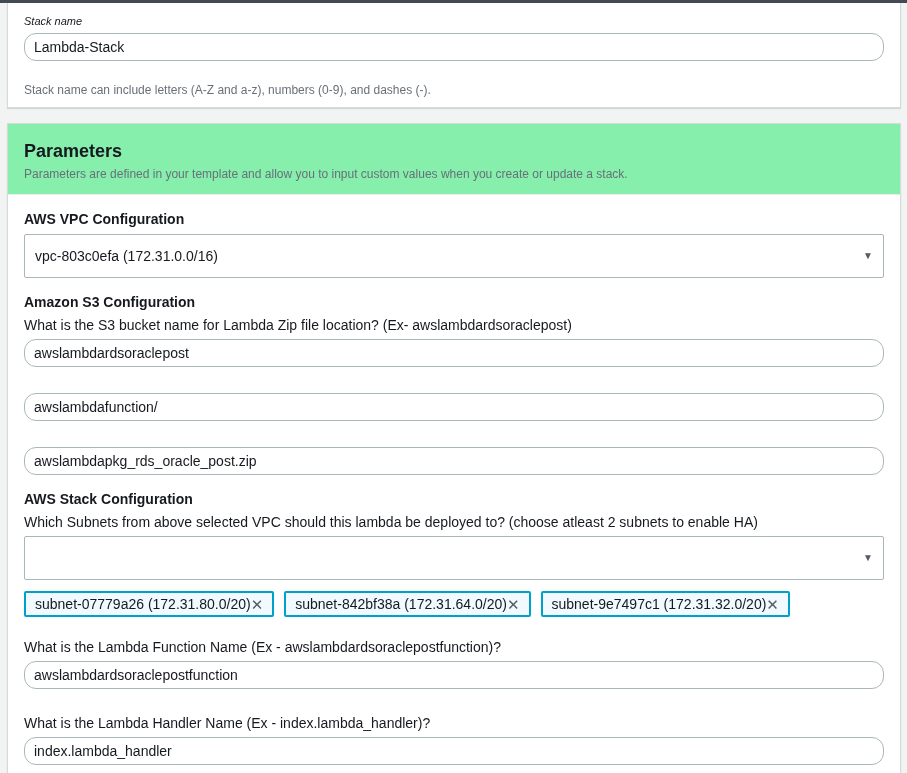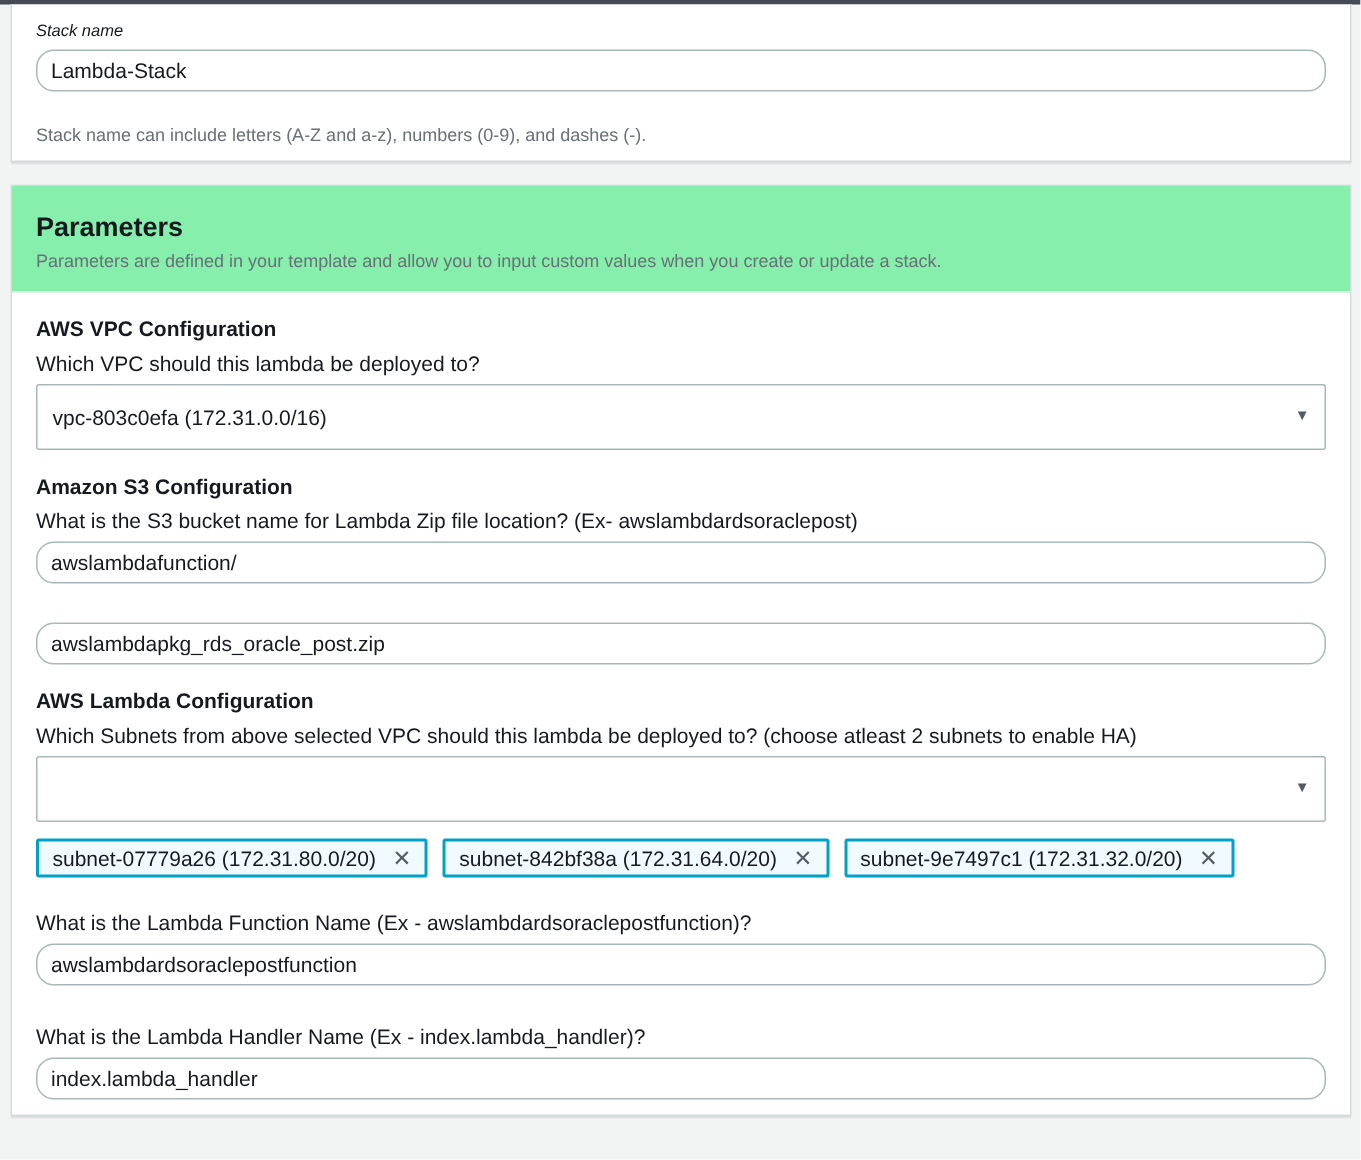--- a/index.html
+++ b/index.html
@@ -48,21 +48,21 @@
   .select {
     display: flex; align-items: center; justify-content: space-between;
     height: 44px; border: 1px solid #aab7b8; border-radius: 2px;
     padding: 0 10px; background: #ffffff; cursor: pointer;
   }
   .select__value { font-size: 14px; color: #16191f; }
   .caret { color: #545b64; font-size: 10px; line-height: 1; }
 
   .tokens { display: flex; flex-wrap: wrap; gap: 10px; margin: 11px 0 22px 0; }
   .token {
-    display: inline-flex; align-items: center; gap: 11px;
+    display: inline-flex; align-items: center; 
     height: 26px; padding: 0 9px;
     border: 2px solid #00a1c9; background: #f1faff; border-radius: 2px;
     font-size: 14px; color: #16191f;
   }
   .token__x {
     background: none; border: none; padding: 0; margin: 0;
     color: #545b64; font-size: 15px; line-height: 1; cursor: pointer;
     font-family: "Liberation Sans", sans-serif;
   }
 </style>
@@ -84,40 +84,42 @@
   <div class="card">
 
     <div class="card__header">
       <h2 class="card__title">Parameters</h2>
       <div class="muted">Parameters are defined in your template and allow you to input custom values when you create or update a stack.</div>
     </div>
 
     <div class="card__content">
 
       <div class="group-heading">AWS VPC Configuration</div>
-      <div class="question">Which VPC should this lambda be deployed to?</div>
       <div class="field field--tight">
         <div class="select" role="button">
           <span class="select__value">vpc-803c0efa (172.31.0.0/16)</span>
           <span class="caret">▼</span>
         </div>
       </div>
 
       <div class="group-heading">Amazon S3 Configuration</div>
       <div class="question">What is the S3 bucket name for Lambda Zip file location? (Ex- awslambdardsoraclepost)</div>
+      <div class="field">
+        <input class="text-input" type="text" value="awslambdardsoraclepost" style="">
+      </div>
 
       <div class="field">
         <input class="text-input" type="text" value="awslambdafunction/" style="">
       </div>
 
       <div class="field field--tight">
         <input class="text-input" type="text" value="awslambdapkg_rds_oracle_post.zip" style="">
       </div>
 
-      <div class="group-heading">AWS Lambda Configuration</div>
+      <div class="group-heading">AWS Stack Configuration</div>
       <div class="question">Which Subnets from above selected VPC should this lambda be deployed to? (choose atleast 2 subnets to enable HA)</div>
       <div class="select" role="button">
         <span class="select__value"></span>
         <span class="caret">▼</span>
       </div>
 
       <div class="tokens">
         <span class="token">
           <span>subnet-07779a26 (172.31.80.0/20)</span>
           <button class="token__x">

